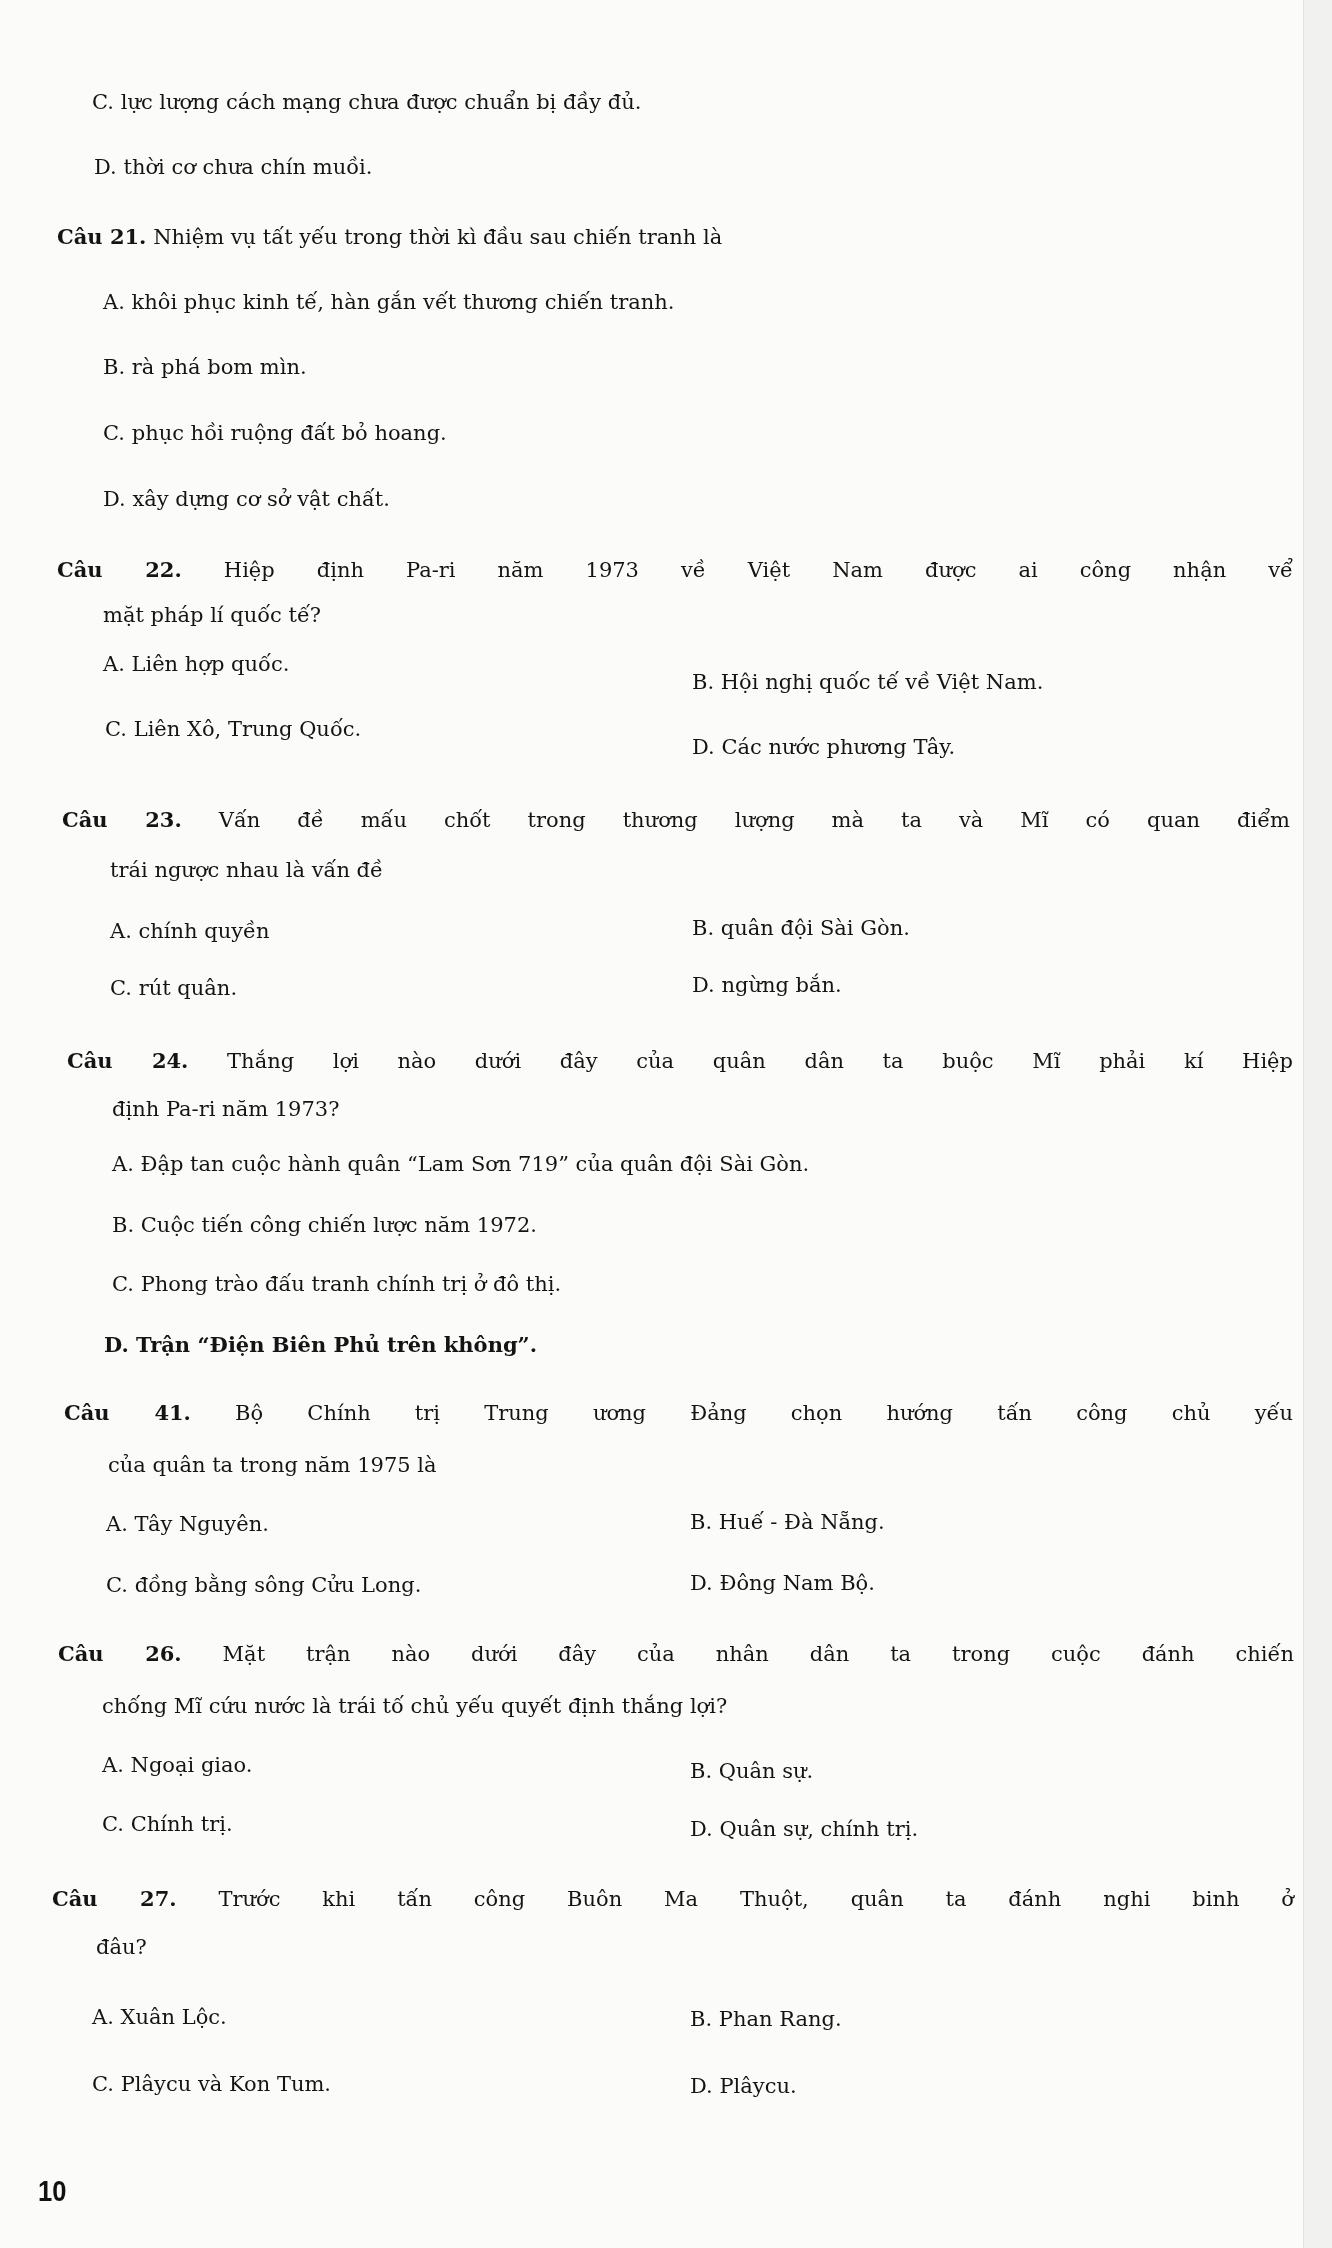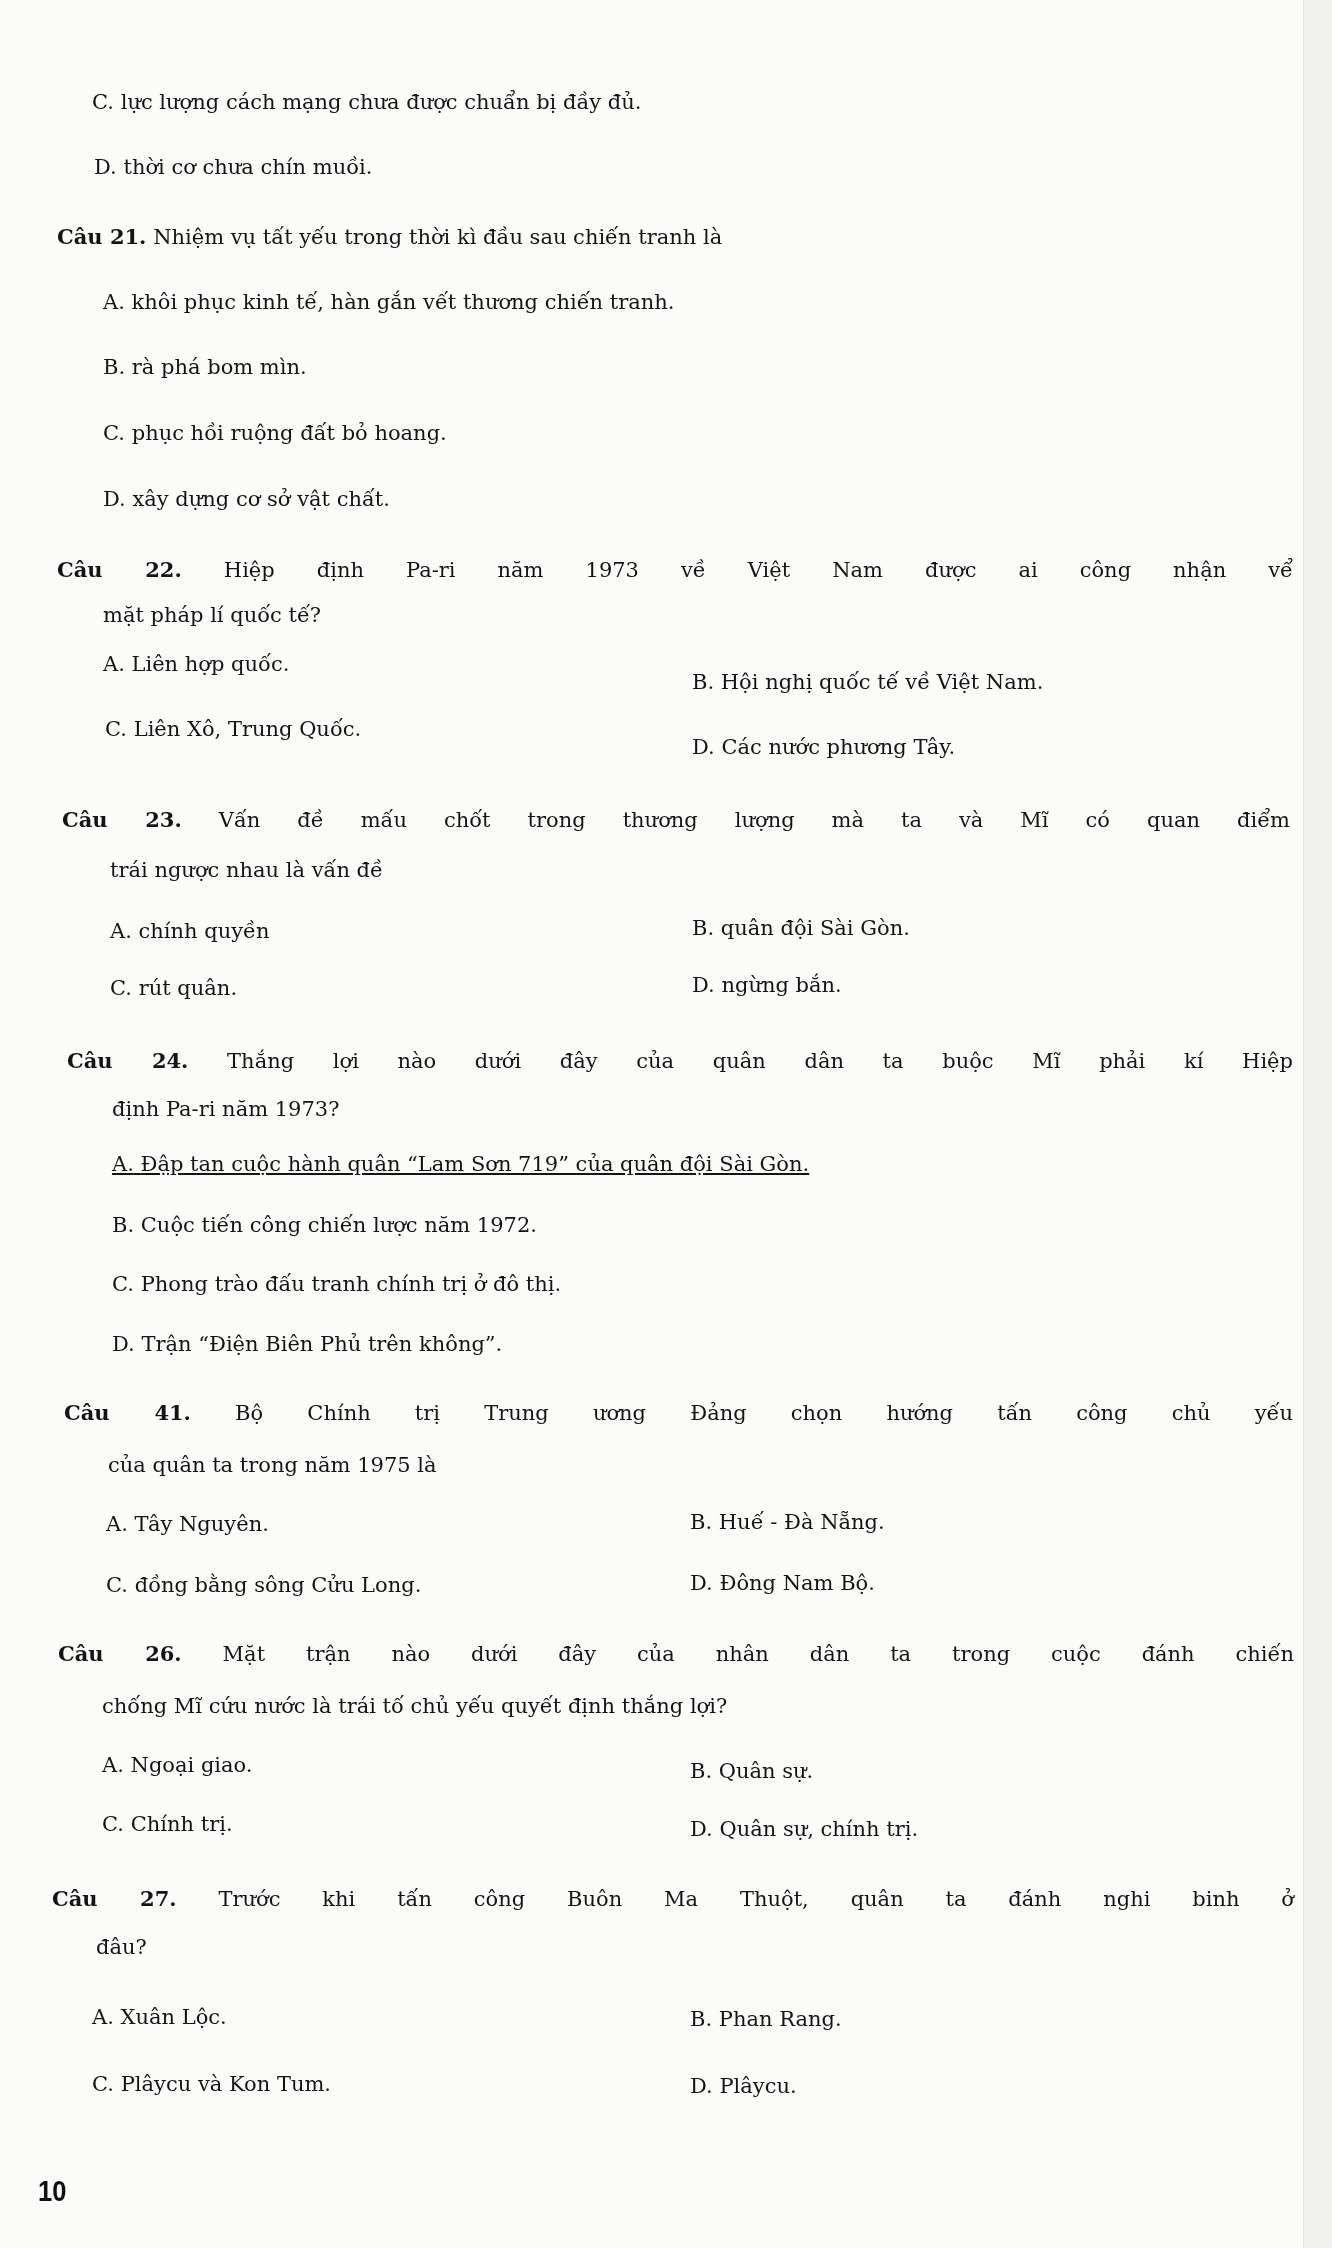--- a/index.html
+++ b/index.html
@@ -44,24 +44,24 @@
 
 <div class="ln just" style="left: 62px; top: 809px; width: 1228px; height: 30px;"><span class="q">Câu 23.</span> <span>Vấn đề mấu chốt trong thương lượng mà ta và Mĩ có quan điểm</span></div>
 <div class="ln" style="left:110px; top:860px;">trái ngược nhau là vấn đề</div>
 <div class="ln" style="left:110px; top:921px;"><span>A.</span> <span>chính quyền</span></div>
 <div class="ln" style="left:692px; top:918px;"><span>B.</span> <span>quân đội Sài Gòn.</span></div>
 <div class="ln" style="left:110px; top:978px;"><span>C.</span> <span>rút quân.</span></div>
 <div class="ln" style="left:692px; top:975px;"><span>D.</span> <span>ngừng bắn.</span></div>
 
 <div class="ln just" style="left: 67px; top: 1050px; width: 1226px; height: 30px;"><span class="q">Câu 24.</span> <span>Thắng lợi nào dưới đây của quân dân ta buộc Mĩ phải kí Hiệp</span></div>
 <div class="ln" style="left:112px; top:1099px;">định Pa-ri năm 1973?</div>
-<div class="ln" style="left:112px; top:1154px;text-decoration:underline;"><span>A.</span> <span>Đập tan cuộc hành quân “Lam Sơn 719” của quân đội Sài Gòn.</span></div>
+<div class="ln" style="left:112px; top:1154px;"><span>A.</span> <span>Đập tan cuộc hành quân “Lam Sơn 719” của quân đội Sài Gòn.</span></div>
 <div class="ln" style="left:112px; top:1215px;"><span>B.</span> <span>Cuộc tiến công chiến lược năm 1972.</span></div>
 <div class="ln" style="left:112px; top:1274px;"><span>C.</span> <span>Phong trào đấu tranh chính trị ở đô thị.</span></div>
-<div class="ln" style="left:112px; top:1334px;"><span>D.</span> <span>Trận “Điện Biên Phủ trên không”.</span></div>
+<div class="ln" style="left:104px; top:1334px;font-weight:bold;"><span>D.</span> <span>Trận “Điện Biên Phủ trên không”.</span></div>
 
 <div class="ln just" style="left: 64px; top: 1402px; width: 1229px; height: 30px;"><span class="q">Câu 41.</span> <span>Bộ Chính trị Trung ương Đảng chọn hướng tấn công chủ yếu</span></div>
 <div class="ln" style="left:108px; top:1455px;">của quân ta trong năm 1975 là</div>
 <div class="ln" style="left:106px; top:1514px;"><span>A.</span> <span>Tây Nguyên.</span></div>
 <div class="ln" style="left:690px; top:1512px;"><span>B.</span> <span>Huế - Đà Nẵng.</span></div>
 <div class="ln" style="left:106px; top:1575px;"><span>C.</span> <span>đồng bằng sông Cửu Long.</span></div>
 <div class="ln" style="left:690px; top:1573px;"><span>D.</span> <span>Đông Nam Bộ.</span></div>
 
 <div class="ln just" style="left: 58px; top: 1643px; width: 1236px; height: 30px;"><span class="q">Câu 26.</span> <span>Mặt trận nào dưới đây của nhân dân ta trong cuộc đánh chiến</span></div>
 <div class="ln" style="left:102px; top:1696px;">chống Mĩ cứu nước là trái tố chủ yếu quyết định thắng lợi?</div>

